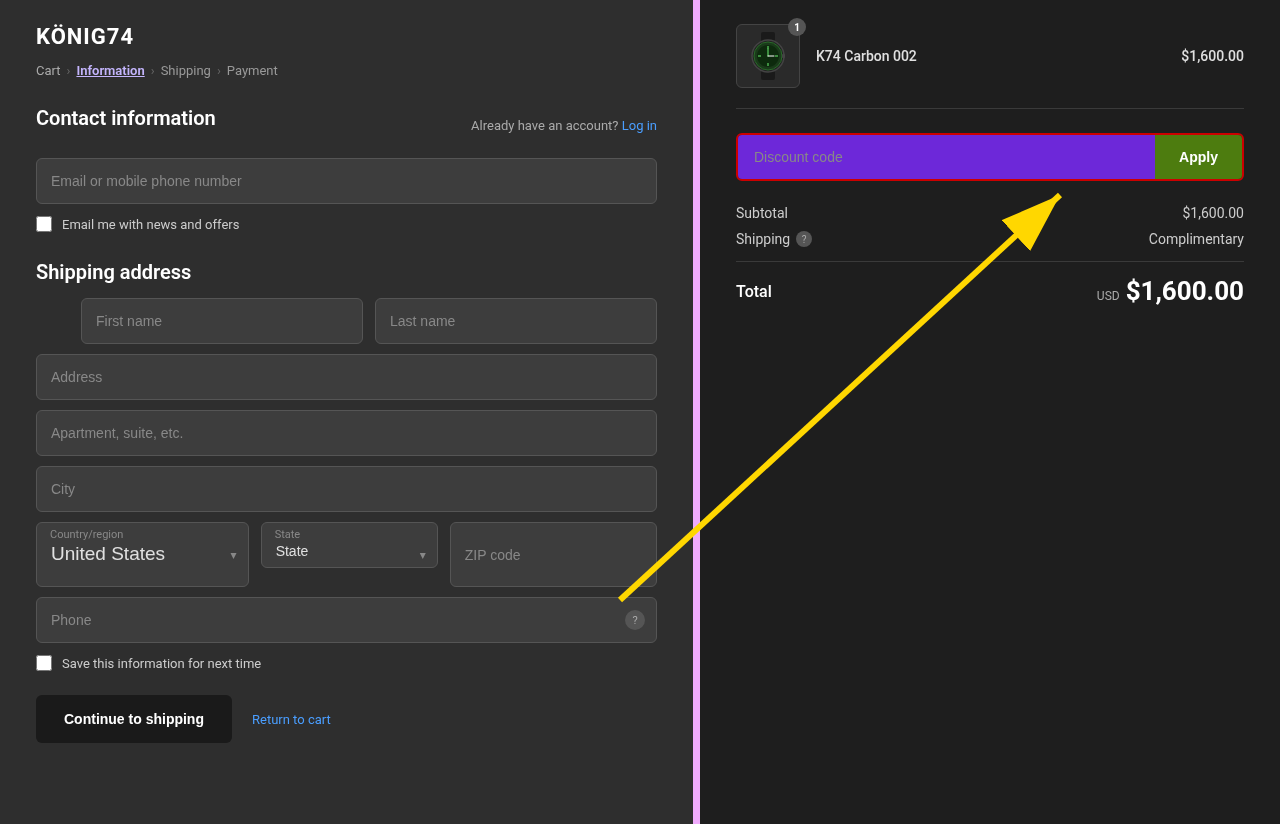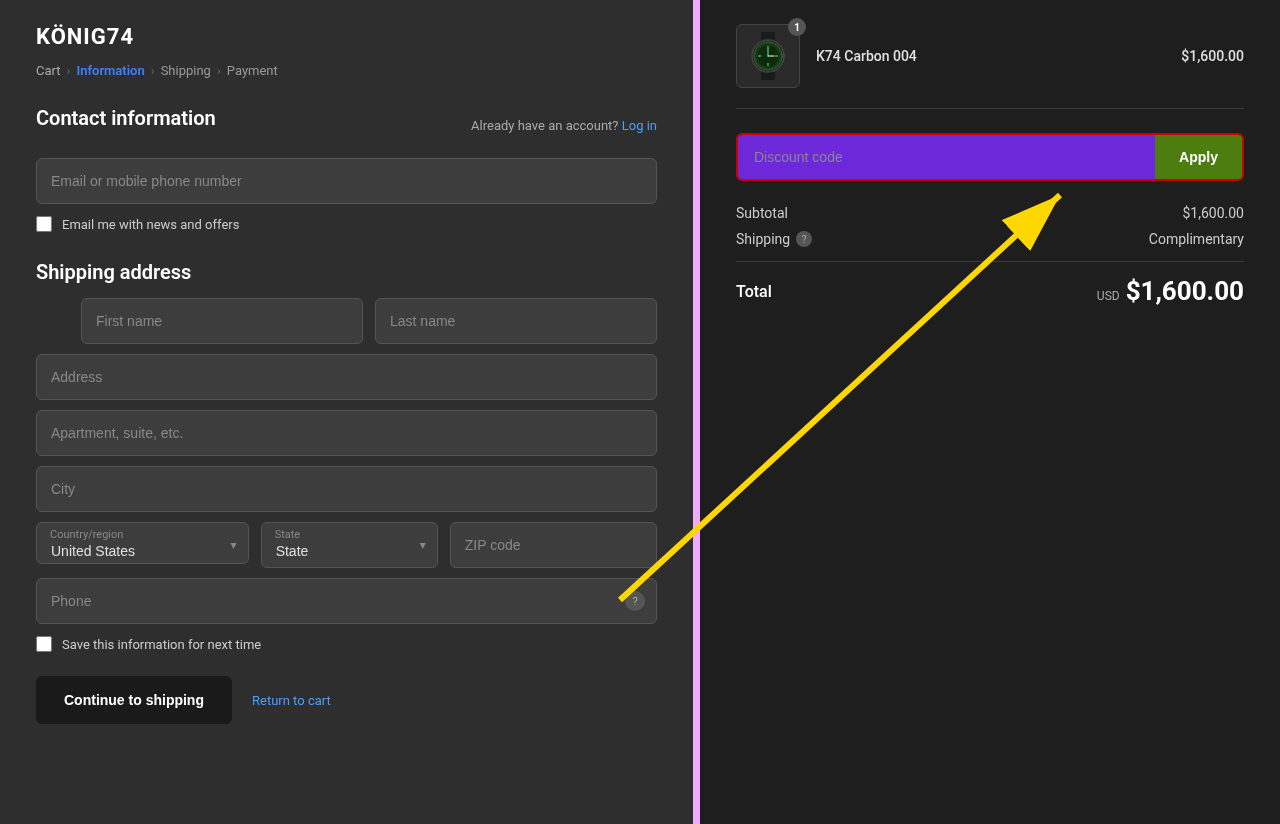--- a/index.html
+++ b/index.html
@@ -34,22 +34,23 @@
     .breadcrumb {
       display: flex;
       align-items: center;
       gap: 6px;
       font-size: 13px;
       color: #999;
       margin-bottom: 28px;
     }
     .breadcrumb .sep { color: #666; }
     .breadcrumb .active {
-      color: #3b82f6;
+      color: #c4b5fd;
       font-weight: 600;
+      text-decoration: underline;
     }
     .breadcrumb a { color: #aaa; text-decoration: none; }
 
     .section-title {
       font-size: 20px;
       font-weight: 600;
       color: #ffffff;
       margin-bottom: 14px;
     }
 
@@ -343,23 +344,23 @@
 
     .country-select-wrapper {
       position: relative;
       flex: 1.2;
     }
     .country-select-wrapper select {
       width: 100%;
       background: #3d3d3d;
       border: 1px solid #555;
       border-radius: 6px;
-      padding: 20px 36px 4px 14px;
-      color: #e0e0e0;
-      font-size: 14px;
+      padding: 20px 36px 22px 14px;
+      color: #e0e0e0;
+      font-size: 19px;
       outline: none;
       appearance: none;
       cursor: pointer;
     }
     .country-select-wrapper .chevron {
       position: absolute;
       right: 12px;
       top: 50%;
       transform: translateY(-50%);
       pointer-events: none;
@@ -505,21 +506,21 @@
           <line x1="26" y1="36" x2="26" y2="33" stroke="#4caf50" stroke-width="1.5"></line>
           <line x1="16" y1="26" x2="19" y2="26" stroke="#4caf50" stroke-width="1.5"></line>
 
           <line x1="26" y1="26" x2="26" y2="19" stroke="#4caf50" stroke-width="1.5" stroke-linecap="round"></line>
           <line x1="26" y1="26" x2="32" y2="26" stroke="#ffffff" stroke-width="1" stroke-linecap="round"></line>
 
           <rect x="40" y="24" width="3" height="4" rx="1" fill="#444"></rect>
         </svg>
       </div>
     </div>
-    <div class="product-name">K74 Carbon 004</div>
+    <div class="product-name">K74 Carbon 002</div>
     <div class="product-price">$1,600.00</div>
   </div>
 
   <div class="discount-section">
     <div class="discount-row">
       <input class="discount-input" type="text" placeholder="Discount code" style="">
       <button class="btn-apply">Apply</button>
     </div>
   </div>
 

